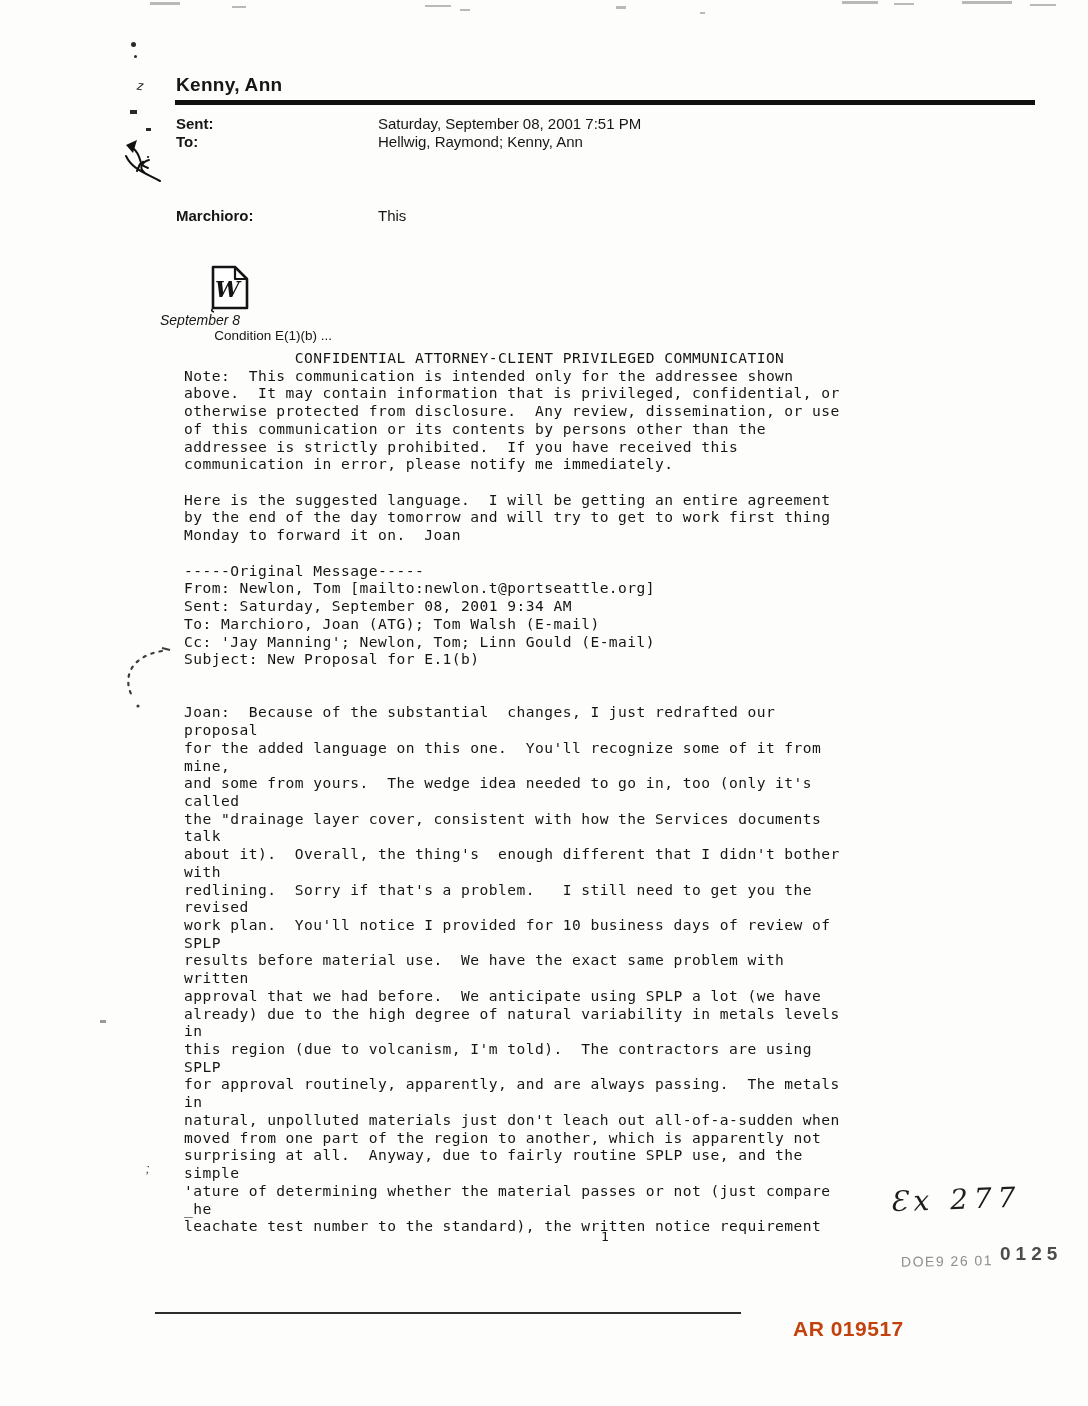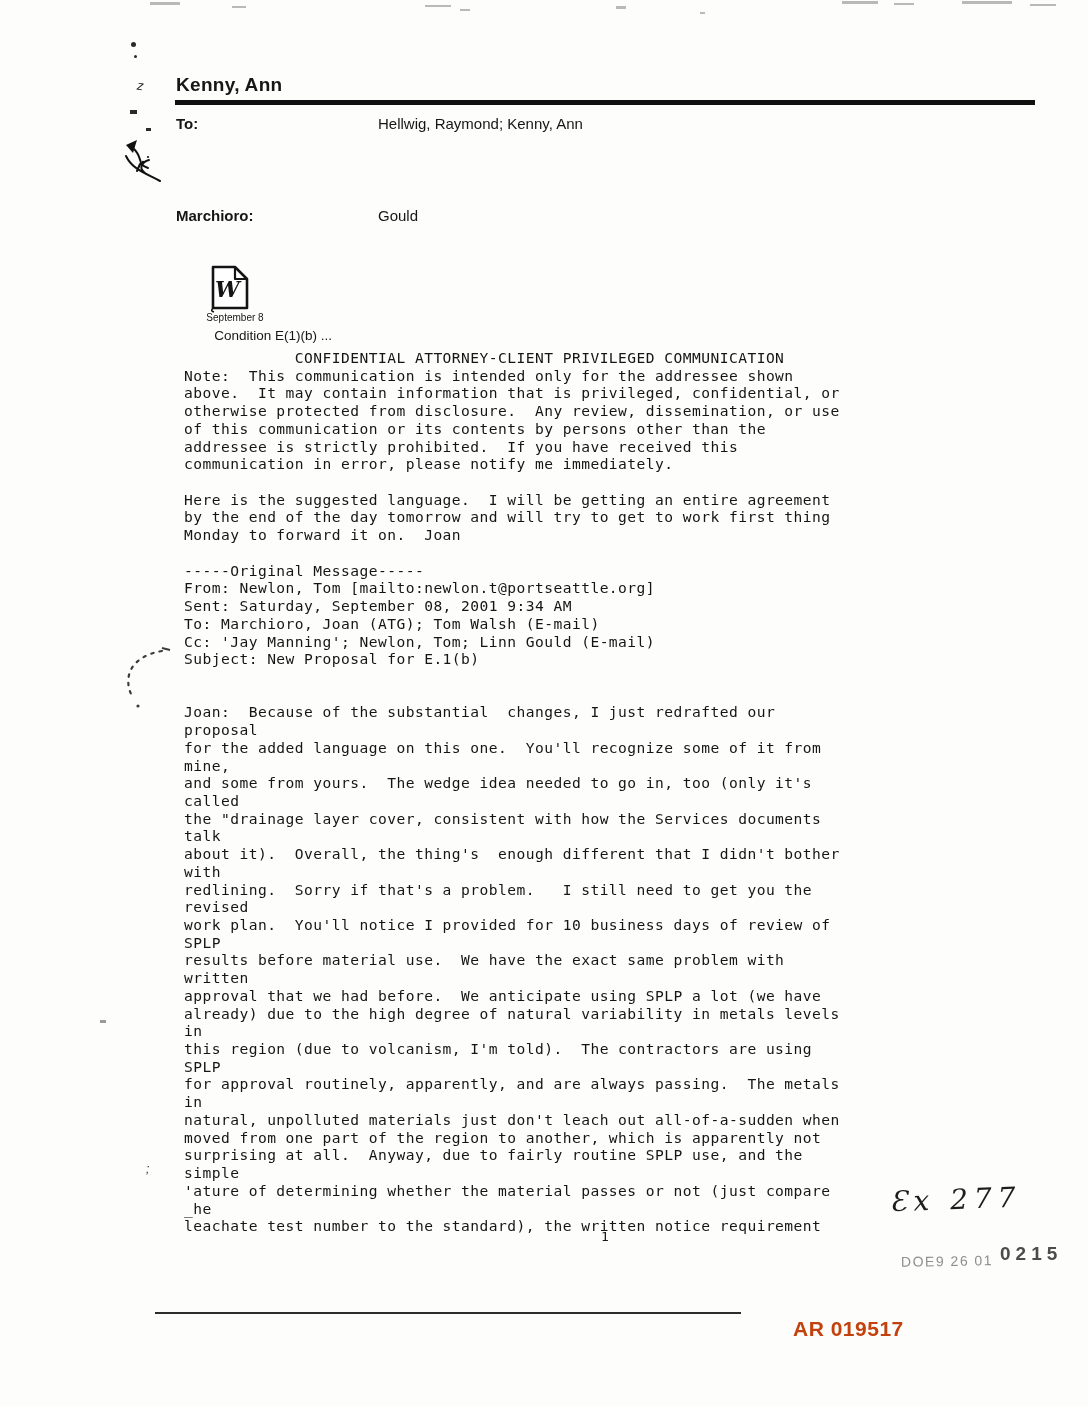--- a/index.html
+++ b/index.html
@@ -26,21 +26,21 @@
     background:#111;
   }
   .fields{position:absolute;left:176px;top:115px;font-size:15px;}
   .field-row{position:relative;height:18.3px;white-space:nowrap;}
   .field-label{display:inline-block;width:202px;font-weight:bold;}
   .field-value{font-weight:normal;}
   .importance-row{position:absolute;left:176px;top:207px;font-size:15px;white-space:nowrap;}
   
   .attachment{position:absolute;left:160px;top:264px;width:180px;}
   .att-icon{position:absolute;left:46px;top:0;}
-  .att-cap1{position:absolute;left:0;top:48px;width:150px;text-align:center;font-size:10px;}
+  .att-cap1{position:absolute;left:0;top:48px;width:150px;font-size:14px;font-style:italic;}
   .att-cap2{position:absolute;left:-18px;top:64px;width:190px;text-align:right;font-size:13.5px;}
   
   pre.body{
     position:absolute;left:176px;top:341px;margin:8px;
     font-family:"DejaVu Sans Mono", monospace;
     font-size:14.6px;line-height:17.72px;
     letter-spacing:.45px;
     color:#151515;
   }
   
@@ -107,26 +107,29 @@
     <path d="M42,5 C12,10 2,30 12,50" stroke="#3c3c3c" stroke-width="2.2" fill="none" stroke-dasharray="2.5 6" stroke-linecap="round"></path>
     <path d="M42,2 l8,2" stroke="#3c3c3c" stroke-width="2.2" fill="none"></path>
     <circle cx="18" cy="60" r="1.6" fill="#3c3c3c"></circle>
   </svg>
 
   <div class="title">Kenny, Ann</div>
   <div class="title-rule"></div>
 
   <div class="fields">
     <div class="field-row">
+      <span class="field-label">Sent:</span><span class="field-value">Saturday, September 08, 2001 7:51 PM</span>
+    </div>
+    <div class="field-row">
       <span class="field-label">To:</span><span class="field-value">Hellwig, Raymond; Kenny, Ann</span>
     </div>
   </div>
 
   <div class="importance-row">
-    <span class="field-label">Marchioro:</span><span class="field-value">Gould</span>
+    <span class="field-label">Marchioro:</span><span class="field-value">This</span>
   </div>
 
   <div class="attachment">
     <svg class="att-icon" width="46" height="50" viewBox="0 0 46 50">
       <path d="M7 3 H29 L41 15 V44 H7 Z" fill="#fff" stroke="#141414" stroke-width="2.6" stroke-linejoin="round"></path>
       <path d="M29 3 L29 15 L41 15" fill="none" stroke="#141414" stroke-width="2.2" stroke-linejoin="round"></path>
       <path d="M7 44 q-3 3 1 4" fill="none" stroke="#141414" stroke-width="1.6"></path>
       <text x="9" y="33" font-family="DejaVu Serif, serif" font-style="italic" font-weight="bold" font-size="22" fill="#141414">W</text>
     </svg>
     <div class="att-cap1">September 8</div>
@@ -180,17 +183,17 @@
 moved from one part of the region to another, which is apparently not
 surprising at all.  Anyway, due to fairly routine SPLP use, and the
 simple
 'ature of determining whether the material passes or not (just compare
 _he
 leachate test number to the standard), the written notice requirement</pre>
 
   <div class="page-number">1</div>
   <div class="exhibit">Ɛx 277</div>
   <div class="stamp-left">DOE9 26 01</div>
-  <div class="stamp-right">0215</div>
+  <div class="stamp-right">0125</div>
   <div class="bottom-rule"></div>
   <div class="bates">AR 019517</div>
 
 </div>
 
 </body></html>

